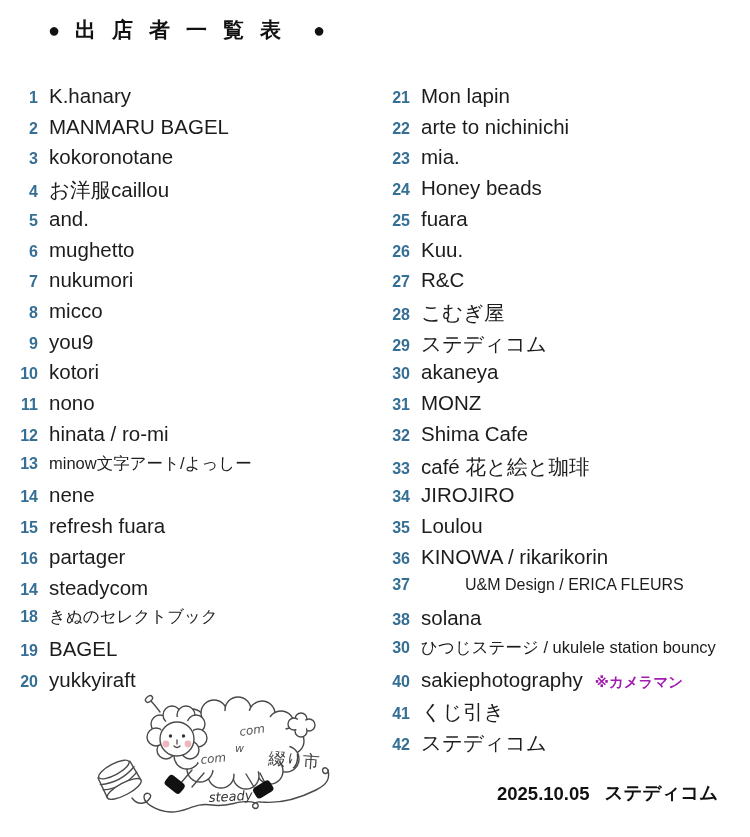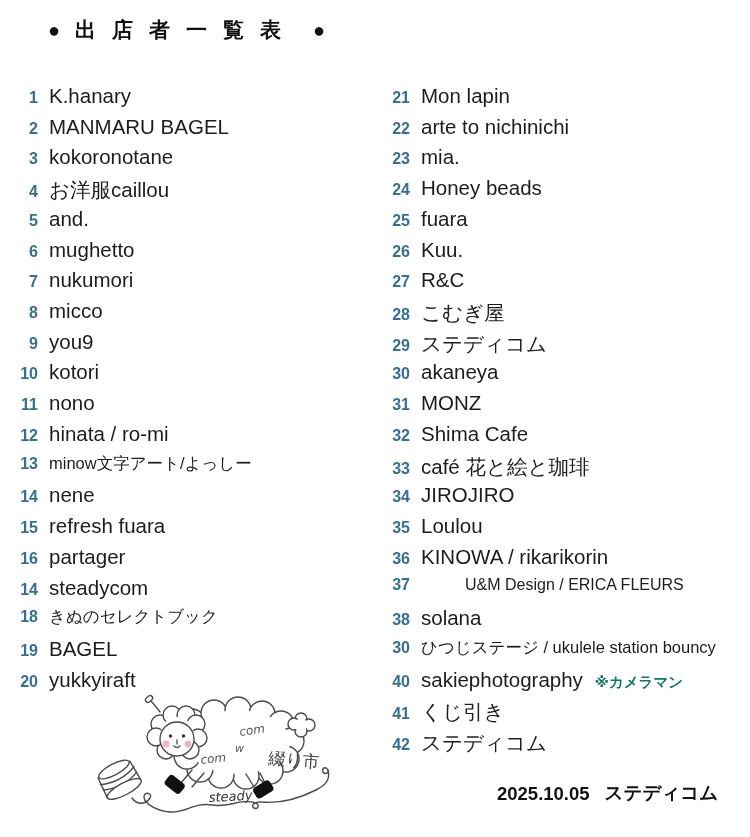--- a/index.html
+++ b/index.html
@@ -23,21 +23,21 @@
   .col-left{ left:12px; }
   .col-right{ left:384px; }
   .row{ display:flex; align-items:baseline; height:30.72px; white-space:nowrap; }
   .num{
     flex:none; width:26px; text-align:right; margin-right:11px;
     font-size:16px; font-weight:bold; color:var(--num-color,#356f95);
   }
   .name{ font-size:20.5px; font-weight:normal; color:#1c1c1c; }
   .name.medium{ font-size:16px;margin-left:44px; }
   .name.small{ font-size:16.5px; }
-  .note{ font-size:14.5px; font-weight:bold; color:#0f766e; margin-left:12px; }
+  .note{ font-size:14.5px; font-weight:bold; color:#a21caf; margin-left:12px; }
   .footer{
     position:absolute; left:497px; top:780px;
     display:flex; gap:15px;
     font-size:18.5px; font-weight:bold; color:#111;
     white-space:nowrap;
     align-items:flex-end;
   }
   .illustration{ position:absolute; left:88px; top:686px; }
   svg text{ font-family:"DejaVu Sans",sans-serif; }
 </style>

